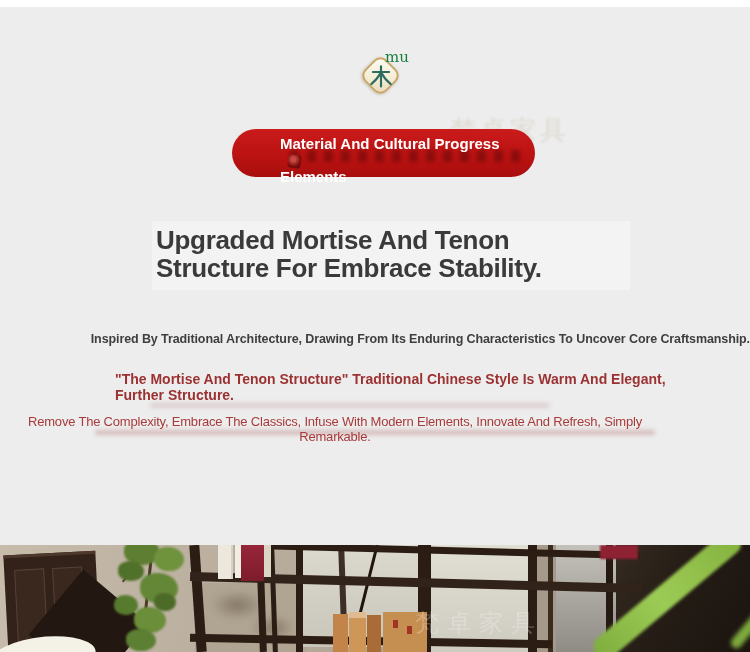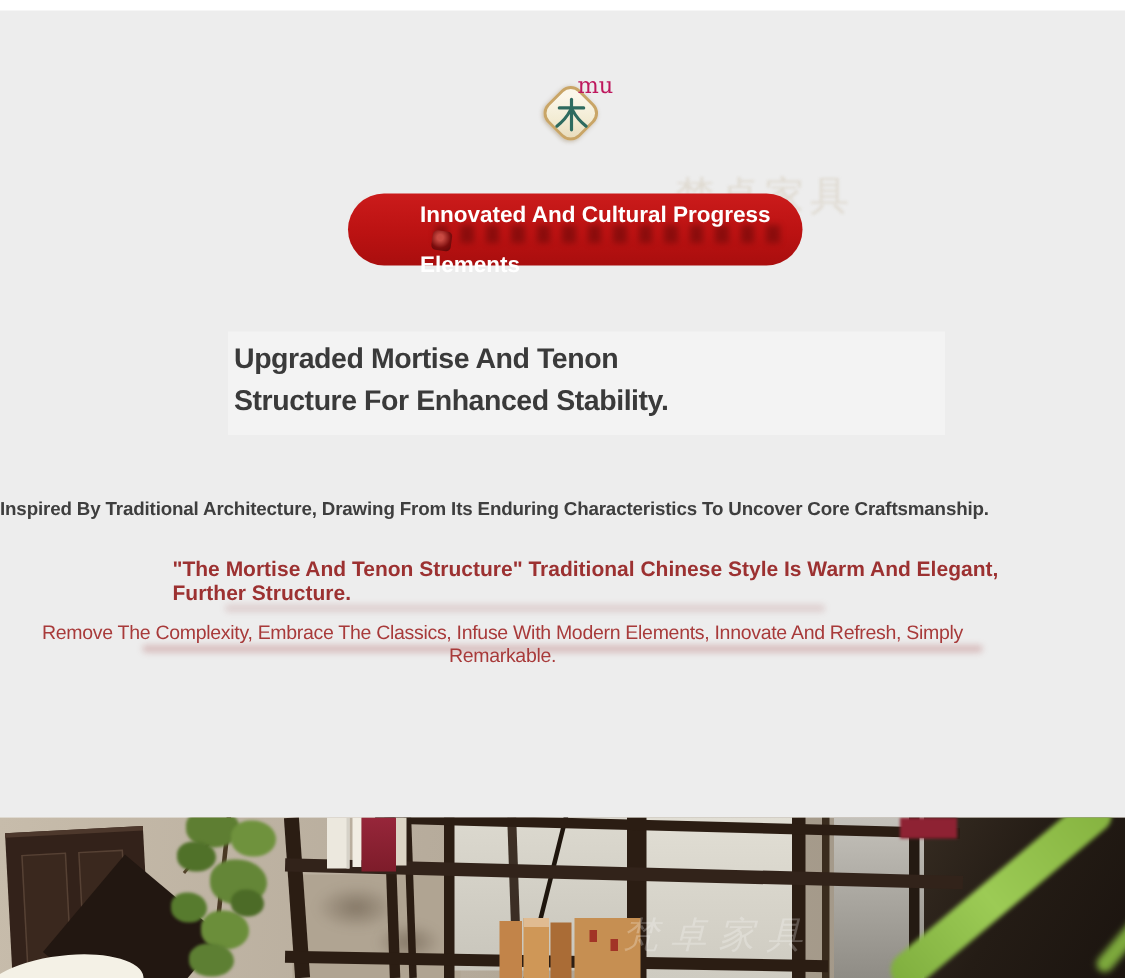--- a/index.html
+++ b/index.html
@@ -11,55 +11,55 @@
   .wm { position:absolute; color:rgba(213,204,187,0.55); font-size:26px; letter-spacing:4px; filter:blur(1px); z-index:1; white-space:nowrap; }
   .wm-left { left:236px; top:127px; }
   .wm-right { left:450px; top:113px; }
 
   
   .logo { position:absolute; left:358px; top:52px; width:48px; height:48px; z-index:2; }
   .logo-diamond { position:absolute; left:7px; top:8px; width:31px; height:31px; transform:rotate(45deg);
       border-radius:9px; border:2px solid #c9a566; background:linear-gradient(135deg,#fbf7ea 20%,#f3ecd4 60%,#e6d9b8 100%);
       box-shadow:0 1px 3px rgba(120,90,40,.35); }
   .logo-char { position:absolute; left:10px; top:11px; width:26px; height:26px; }
-  .logo-pinyin { position:absolute; left:27px; top:-4px; font-family:"DejaVu Serif", serif; font-size:15px; color:#be185d; }
+  .logo-pinyin { position:absolute; left:27px; top:-4px; font-family:"DejaVu Serif", serif; font-size:15px; color:#15803d; }
 
   
   .banner { position:absolute; left:232px; top:129px; width:303px; height:48px; border-radius:24px;
       background:linear-gradient(180deg,#cb1b1b 0%,#bb1212 55%,#a90e0e 100%);
       z-index:2; color:#fff; padding:7px 20px 0 48px; line-height:16.5px; font-size:15px; font-weight:600; }
   .banner-ghost { position:absolute; left:58px; top:21px; width:235px; height:12px; filter:blur(2px); opacity:.6;
       background:repeating-linear-gradient(90deg, rgba(88,7,7,.8) 0 9px, rgba(190,40,40,0) 9px 17px); }
   .banner-line { position:relative; display:block; }
   .seal-icon { display:inline-block; width:13px; height:13px; margin-left:8px; vertical-align:-2px; border-radius:3px;
       background:radial-gradient(circle at 40% 35%, #c94a42 0 2px, #7c0d0d 60%, #5c0707 100%); transform:rotate(8deg); }
 
   
   .headline-bg { position:absolute; left:152px; top:221px; width:478px; height:69px; background:#f3f3f3; z-index:1; }
-  .headline { position:absolute; left:156px; top:226px; z-index:2; font-size:19px; font-weight:700; color:#3a3a3a;
+  .headline { position:absolute; left:156px; top:226px; z-index:2; font-size:26px; font-weight:700; color:#3a3a3a;
       line-height:28px; letter-spacing:-0.3px; }
 
   
-  .subheadline { position:absolute; left:0; top:332px; width:750px; text-align:left; font-size:12.5px;
+  .subheadline { position:absolute; left:0; top:332px; width:750px; text-align:right; font-size:12.5px;
       font-weight:600; color:#3e3e3e; letter-spacing:-0.1px; z-index:2; }
 
   
   .feature { position:absolute; left:115px; top:371px; width:560px; font-size:14px; font-weight:600;
       color:#9c3131; line-height:16px; z-index:2; }
   .ghost-strip { position:absolute; height:5px; filter:blur(2px); z-index:1; background:rgba(150,45,45,.25); border-radius:3px; }
   .ghost-a { left:150px; top:403px; width:400px; background:rgba(140,50,50,.16); }
   .ghost-b { left:95px; top:430px; width:560px; }
 
   
   .tagline { position:absolute; left:0; top:414px; width:670px; text-align:center; font-size:13px;
       color:#a83a3a; letter-spacing:-0.2px; z-index:2; }
 
   
   .photo { position:absolute; left:0; top:545px; width:750px; height:107px; overflow:hidden;
-      background:linear-gradient(95deg,#c7bcab 0%,#b6ab9b 40%,#a89d8d 65%,#9a9081 100%);font-style:italic; }
+      background:linear-gradient(95deg,#c7bcab 0%,#b6ab9b 40%,#a89d8d 65%,#9a9081 100%); }
   .photo * { position:absolute; }
   .cabinet { left:6px; top:8px; width:92px; height:104px; background:#33221a; border-top:3px solid #4d382c;
       transform:rotate(-3deg); }
   .cabinet-panel { left:10px; top:12px; width:30px; height:80px; border:1px solid #564134; background:#3a281e; }
   .cabinet-panel.p2 { left:48px; }
   .dark-slant { left:46px; top:42px; width:85px; height:85px; background:#221711; transform:rotate(40deg); }
   .white-obj { left:-12px; top:92px; width:108px; height:42px; background:#f4f1e6; border-radius:55% 45% 10% 10%;
       transform:rotate(-5deg); }
   .back-beige { left:195px; top:38px; width:112px; height:69px; background:#b0a492; }
   .shadow-blob { filter:blur(3px); background:radial-gradient(ellipse, rgba(78,64,48,.45), rgba(78,64,48,0) 70%); }
@@ -134,26 +134,26 @@
         <line x1="16" y1="4" x2="16" y2="29"></line>
         <path d="M15 13 C 12 19, 9 22, 4 26"></path>
         <path d="M17 13 C 20 19, 23 22, 28 26"></path>
       </g>
     </svg>
     <div class="logo-pinyin">mu</div>
   </div>
 
   <div class="banner">
     <div class="banner-ghost"></div>
-    <span class="banner-line"><span>Innovated And Cultural Progress</span><span class="seal-icon"></span></span>
+    <span class="banner-line"><span>Material And Cultural Progress</span><span class="seal-icon"></span></span>
     <span class="banner-line">Elements</span>
   </div>
 
   <div class="headline-bg"></div>
-  <h1 class="headline"><span>Upgraded Mortise And Tenon</span><br><span>Structure For Enhanced Stability.</span></h1>
+  <h1 class="headline"><span>Upgraded Mortise And Tenon</span><br><span>Structure For Embrace Stability.</span></h1>
 
   <div class="subheadline">Inspired By Traditional Architecture, Drawing From Its Enduring Characteristics To Uncover Core Craftsmanship.</div>
 
   <div class="feature"><span>"The Mortise And Tenon Structure" Traditional Chinese Style Is Warm And Elegant,</span><br><span>Further Structure.</span></div>
   <div class="ghost-strip ghost-a"></div>
 
   <div class="tagline">Remove The Complexity, Embrace The Classics, Infuse With Modern Elements, Innovate And Refresh, Simply Remarkable.</div>
   <div class="ghost-strip ghost-b"></div>
 
   <div class="photo">

